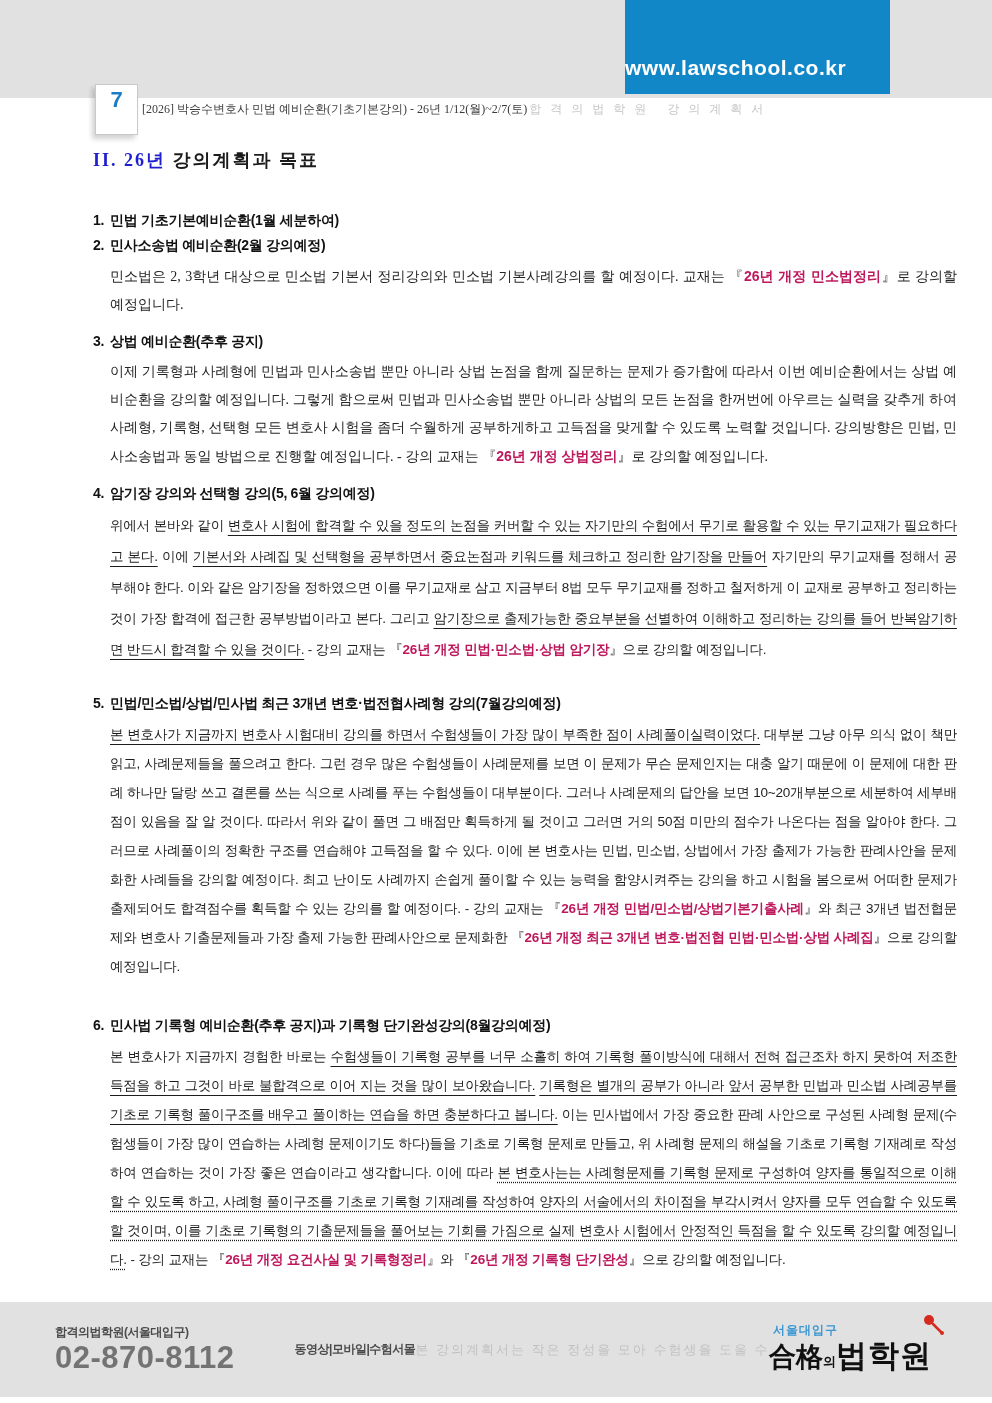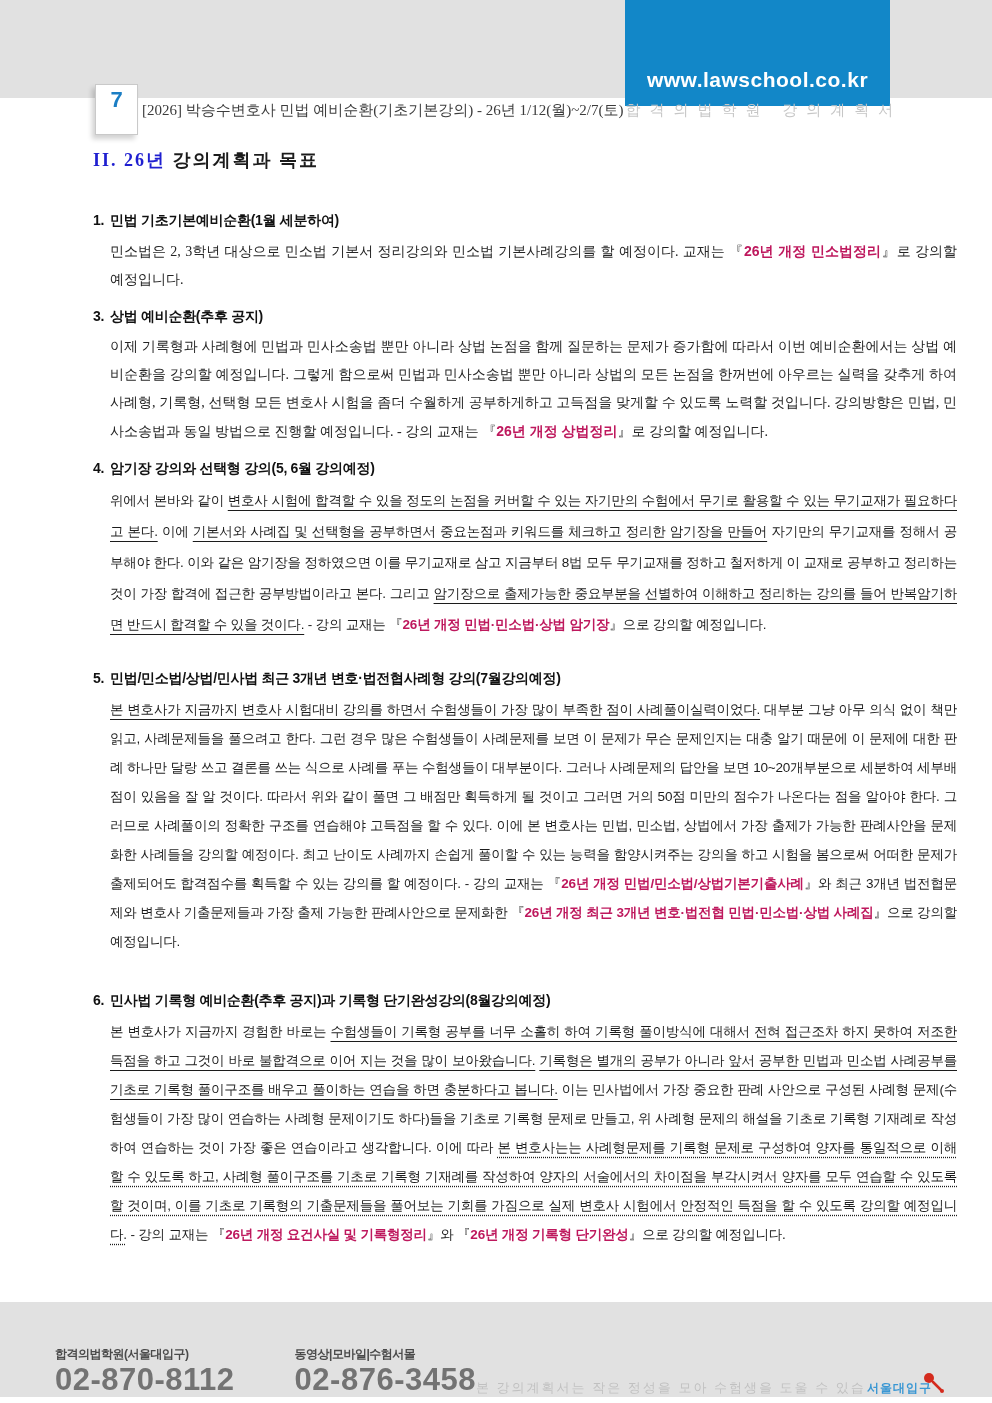--- a/index.html
+++ b/index.html
@@ -6,38 +6,38 @@
   html,body { background:#888; }
   .page {
     position:relative; width:992px; height:1403px; margin:0 auto;
     background:#ffffff; overflow:hidden;
     font-family:"Liberation Serif","DejaVu Serif",serif;
     color:#222;
   }
   
   .top-band { position:absolute; left:0; top:0; width:992px; height:98px; background:#e1e1e1; }
   .url-box {
-    position:absolute; left:625px; top:0; width:265px; height:106px;
-    background:#1287c8; display:flex; align-items:flex-end; justify-content:center;
+    position:absolute; left:625px; top:0; width:265px; height:94px;
+    background:#1287c8; display:flex; align-items:flex-end; justify-content:flex-start;
     padding-bottom:14px; cursor:pointer;
   }
   .url-box span {
     color:#ffffff; font-family:"Liberation Sans","DejaVu Sans",sans-serif;
     font-weight:bold; font-size:21px; letter-spacing:0.5px;
   }
   .pagenum-box {
     position:absolute; left:95px; top:84px; width:43px; height:51px;
     background:#ffffff; border:1px solid #c9c9c9;
     box-shadow:-3px 4px 5px rgba(0,0,0,0.18);
     display:flex; justify-content:center;
   }
   .pagenum-box span { color:#1b7ec4; font-family:"Liberation Sans",sans-serif; font-weight:bold; font-size:22px; line-height:30px; }
   .header-line {
     position:absolute; left:142px; top:101px; width:830px; white-space:nowrap;
-    font-size:15px; color:#3c3c3c;
+    font-size:12px; color:#3c3c3c;
   }
   .header-line .wm { color:#c6c6c6; letter-spacing:9px; margin-left:2px; }
   
   .content { position:absolute; left:0; top:148px; width:992px; padding:0 35px 0 93px; }
   .doc-title { font-size:18px; font-weight:bold; letter-spacing:2px; margin-bottom:40px; }
   .doc-title .tblue { color:#1f1fd0; }
   .doc-title .trest { color:#1b1b1b; }
   .item { margin-top:0; }
   .item-heading {
     font-family:"Liberation Sans","DejaVu Sans",sans-serif;
@@ -49,21 +49,21 @@
   .serif-para { font-family:"Liberation Serif","DejaVu Serif",serif; font-size:14px; line-height:28px; color:#242424; }
   .sans-para  { font-family:"Liberation Sans","DejaVu Sans",sans-serif; font-size:13.5px; line-height:29px; color:#1c1c1c; letter-spacing:-0.2px; }
   .para-tall { line-height:31px; }
   .u  { text-decoration:underline; text-underline-offset:5px; }
   .du { text-decoration:underline dotted; text-underline-offset:5px; }
   .bk { color:#be185d; font-weight:bold; font-family:"Liberation Sans","DejaVu Sans",sans-serif; }
   .gap-sm { height:6px; } .gap-md { height:22px; } .gap-lg { height:28px; }
   
   .footer-band {
     position:absolute; left:0; top:1302px; width:992px; height:95px; background:#e1e1e1;
-    display:flex; align-items:flex-end;
+    display:flex; align-items:center;
     font-family:"Liberation Sans","DejaVu Sans",sans-serif;
   }
   .contact { margin-left:55px; }
   .contact + .contact { margin-left:60px; }
   .contact-label { font-size:12px; font-weight:bold; color:#4a4a4a; letter-spacing:-0.5px; }
   .contact-phone { font-size:31px; font-weight:bold; color:#737373; letter-spacing:0.5px; line-height:34px; }
   .slogan { flex:1; text-align:center; font-size:13px; color:#9a9a9a; opacity:0.45; letter-spacing:2px; white-space:nowrap; overflow:hidden; }
   .logo { position:relative; margin-right:60px; padding-top:2px; }
   .logo-top { font-size:12px; font-weight:bold; color:#3a97d3; margin-left:4px; letter-spacing:1px; }
   .logo-main { color:#101010; white-space:nowrap; line-height:34px; }
@@ -92,20 +92,21 @@
   <div class="content">
     <div class="doc-title">
       <span class="tblue">II. 26년</span><span class="trest"> 강의계획과 목표</span>
     </div>
 
     <div class="item">
       <div class="item-heading"><span class="no">1.</span><span>민법 기초기본예비순환(1월 세분하여)</span></div>
     </div>
 
     <div class="item">
+      <div class="item-heading"><span class="no">2.</span><span>민사소송법 예비순환(2월 강의예정)</span></div>
       <div class="para serif-para"><span>민소법은 2, 3학년 대상으로 민소법 기본서 정리강의와 민소법 기본사례강의를 할 예정이다. 교재는 『</span><span class="bk">26년 개정 민소법정리</span><span>』로 강의할 예정입니다.</span></div>
     </div>
 
     <div class="gap-sm"></div>
 
     <div class="item">
       <div class="item-heading"><span class="no">3.</span><span>상법 예비순환(추후 공지)</span></div>
       <div class="para serif-para"><span>이제 기록형과 사례형에 민법과 민사소송법 뿐만 아니라 상법 논점을 함께 질문하는 문제가 증가함에 따라서 이번 예비순환에서는 상법 예비순환을 강의할 예정입니다. 그렇게 함으로써 민법과 민사소송법 뿐만 아니라 상법의 모든 논점을 한꺼번에 아우르는 실력을 갖추게 하여 사례형, 기록형, 선택형 모든 변호사 시험을 좀더 수월하게 공부하게하고 고득점을 맞게할 수 있도록 노력할 것입니다. 강의방향은 민법, 민사소송법과 동일 방법으로 진행할 예정입니다. - 강의 교재는 『</span><span class="bk">26년 개정 상법정리</span><span>』로 강의할 예정입니다.</span></div>
     </div>
 
@@ -131,25 +132,27 @@
     </div>
   </div>
 
   <div class="footer-band">
     <div class="contact">
       <div class="contact-label">합격의법학원(서울대입구)</div>
       <div class="contact-phone">02-870-8112</div>
     </div>
     <div class="contact">
       <div class="contact-label">동영상|모바일|수험서몰</div>
-      <div class="contact-phone">02-876-3458</div>
     </div>
     <div class="slogan">본 강의계획서는 작은 정성을 모아 수험생을 도울 수 있습니다</div>
     <div class="logo">
       <div class="logo-top">서울대입구</div>
+      <div class="logo-main">
+        <span class="p1">合格</span><span class="p2">의</span><span class="p3">법학원</span>
+      </div>
       <svg class="brush" width="26" height="26" viewBox="0 0 26 26">
         <circle cx="9" cy="8" r="5" fill="#d42b1e"></circle>
         <path d="M13 12 L21 20" stroke="#d42b1e" stroke-width="2.5" stroke-linecap="round"></path>
         <circle cx="22" cy="21" r="2" fill="#d42b1e"></circle>
       </svg>
     </div>
   </div>
 
 </div>
 

